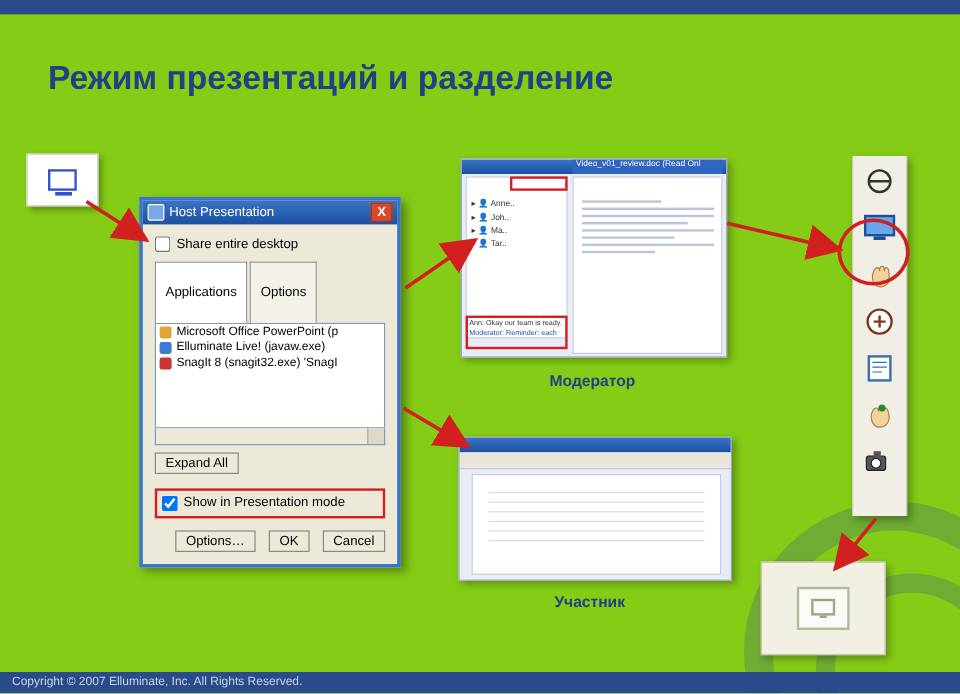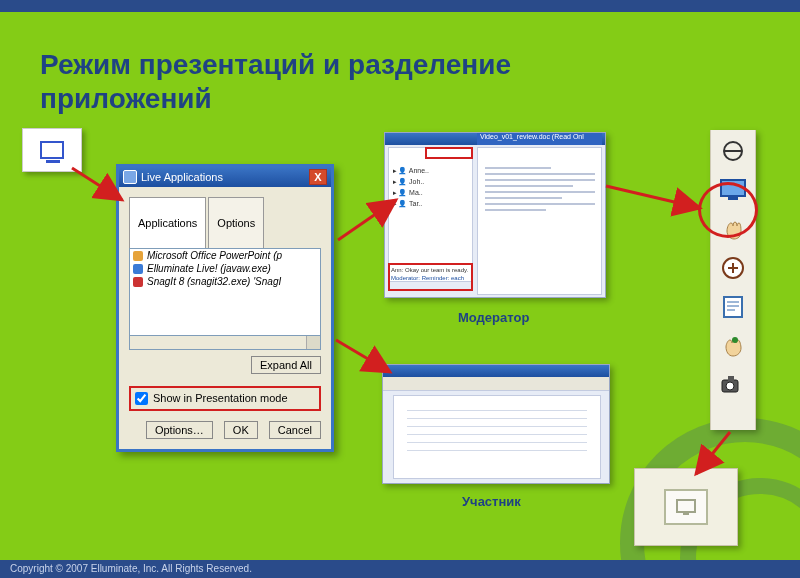--- a/index.html
+++ b/index.html
@@ -118,40 +118,39 @@
     border-bottom: none;
     margin-right: 2px;
     font-size: 11px;
   }
   .tab.active { background: #fff; }
   .listbox {
     background: #fff;
     border: 1px solid #7f9db9;
     height: 88px;
     overflow: hidden;
-    font-style: italic;
   }
   .listbox .row {
     display: flex; align-items: center;
     padding: 1px 3px; gap: 4px; font-size: 10px;
     white-space: nowrap;
   }
   .listbox .row.sel { background: #2f64c1; color: #fff; }
   .row .bullet { width: 10px; height: 10px; background: #e6a33a; border-radius: 2px; flex: none; }
   .row .bullet.b { background: #3b7bd6; }
   .row .bullet.r { background: #c33; }
   .row .bullet.w { background: #1a4fb1; }
   .scroll-fake {
     height: 14px;
     background: #ece9d8;
     border: 1px solid #7f9db9; border-top: none;
     display: flex;
   }
   .scroll-fake .sb { width: 14px; background: #dcdac9; border-left:1px solid #aaa; margin-left:auto;}
-  .btn-row { display: flex; justify-content: flex-end; margin-top: 6px; gap: 4px;}
+  .btn-row { display: flex; margin-top: 6px; gap: 4px;}
   .btn {
     background: #ece9d8;
     border: 1px solid #888;
     padding: 2px 8px;
     font-size: 11px;
   }
   .pres-mode {
     margin-top: 12px;
     border: 2px solid #d21f1f;
     padding: 4px;
@@ -254,34 +253,37 @@
 </head>
 <body>
 <div class="slide">
 
   <div class="top-stripe"></div>
   <div class="swirl"></div>
   <div class="swirl2"></div>
 
   <div class="title">
     <span>Режим презентаций и разделение</span><br>
-    <span>приложений</span>
   </div>
 
   <div class="share-icon-card">
     <div class="mini-screen"></div>
   </div>
 
   <div class="dialog">
     <div class="titlebar">
       <div class="ico"></div>
-      <span>Live Applications</span>
+      <span>Host Presentation</span>
       <div class="close">X</div>
     </div>
     <div class="body">
+      <label class="chk">
+        <input type="checkbox" style="">
+        <span>Share entire desktop</span>
+      </label>
       <div class="tabs">
         <div class="tab active">Applications</div>
         <div class="tab">Options</div>
       </div>
       <div class="listbox">
         <div class="row">
           <span class="bullet"></span>
           <span>Microsoft Office PowerPoint (p</span>
         </div>
         <div class="row">

